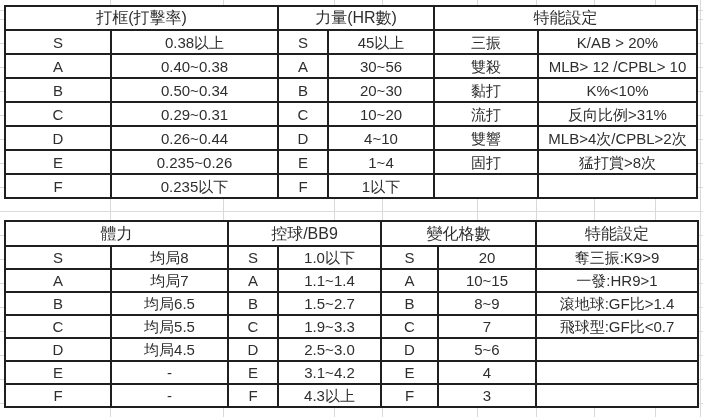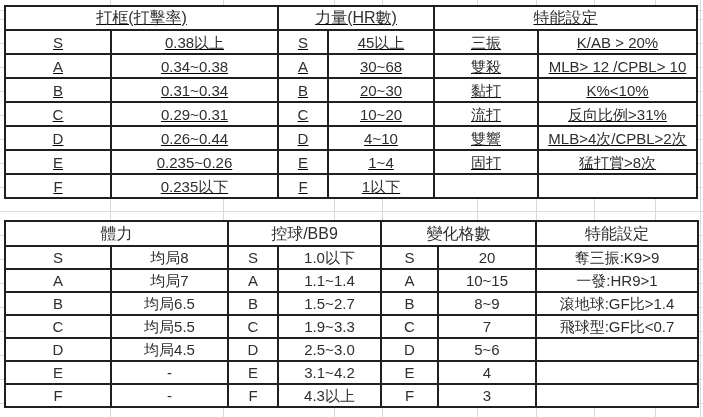--- a/index.html
+++ b/index.html
@@ -30,21 +30,21 @@
     font-weight:normal;
     color:#2e2e2e;
     font-size:15px;
     line-height:1;
     padding:0;
     overflow:hidden;
     white-space:nowrap;
   }
   table.t th{font-size:16px;}
   .t1{left:4px;top:5px;width:692px;}
-  .t1 tr{height:24px;text-decoration:underline;}
+  .t1 tr{height:24px;}
   .t2{left:4px;top:220px;width:693px;}
   .t2 tr{height:23px;}
   .t2 tr.hdr{height:25px;}
 </style>
 </head>
 <body>
 
 <div class="screen">
 
   <div class="vline" style="left:110px"></div>
@@ -75,29 +75,29 @@
     <tr>
       <td>S</td>
       <td>0.38以上</td>
       <td>S</td>
       <td>45以上</td>
       <td>三振</td>
       <td>K/AB &gt; 20%</td>
     </tr>
     <tr>
       <td>A</td>
-      <td>0.34~0.38</td>
-      <td>A</td>
-      <td>30~68</td>
+      <td>0.40~0.38</td>
+      <td>A</td>
+      <td>30~56</td>
       <td>雙殺</td>
       <td>MLB&gt; 12 /CPBL&gt; 10</td>
     </tr>
     <tr>
       <td>B</td>
-      <td>0.31~0.34</td>
+      <td>0.50~0.34</td>
       <td>B</td>
       <td>20~30</td>
       <td>黏打</td>
       <td>K%&lt;10%</td>
     </tr>
     <tr>
       <td>C</td>
       <td>0.29~0.31</td>
       <td>C</td>
       <td>10~20</td>

